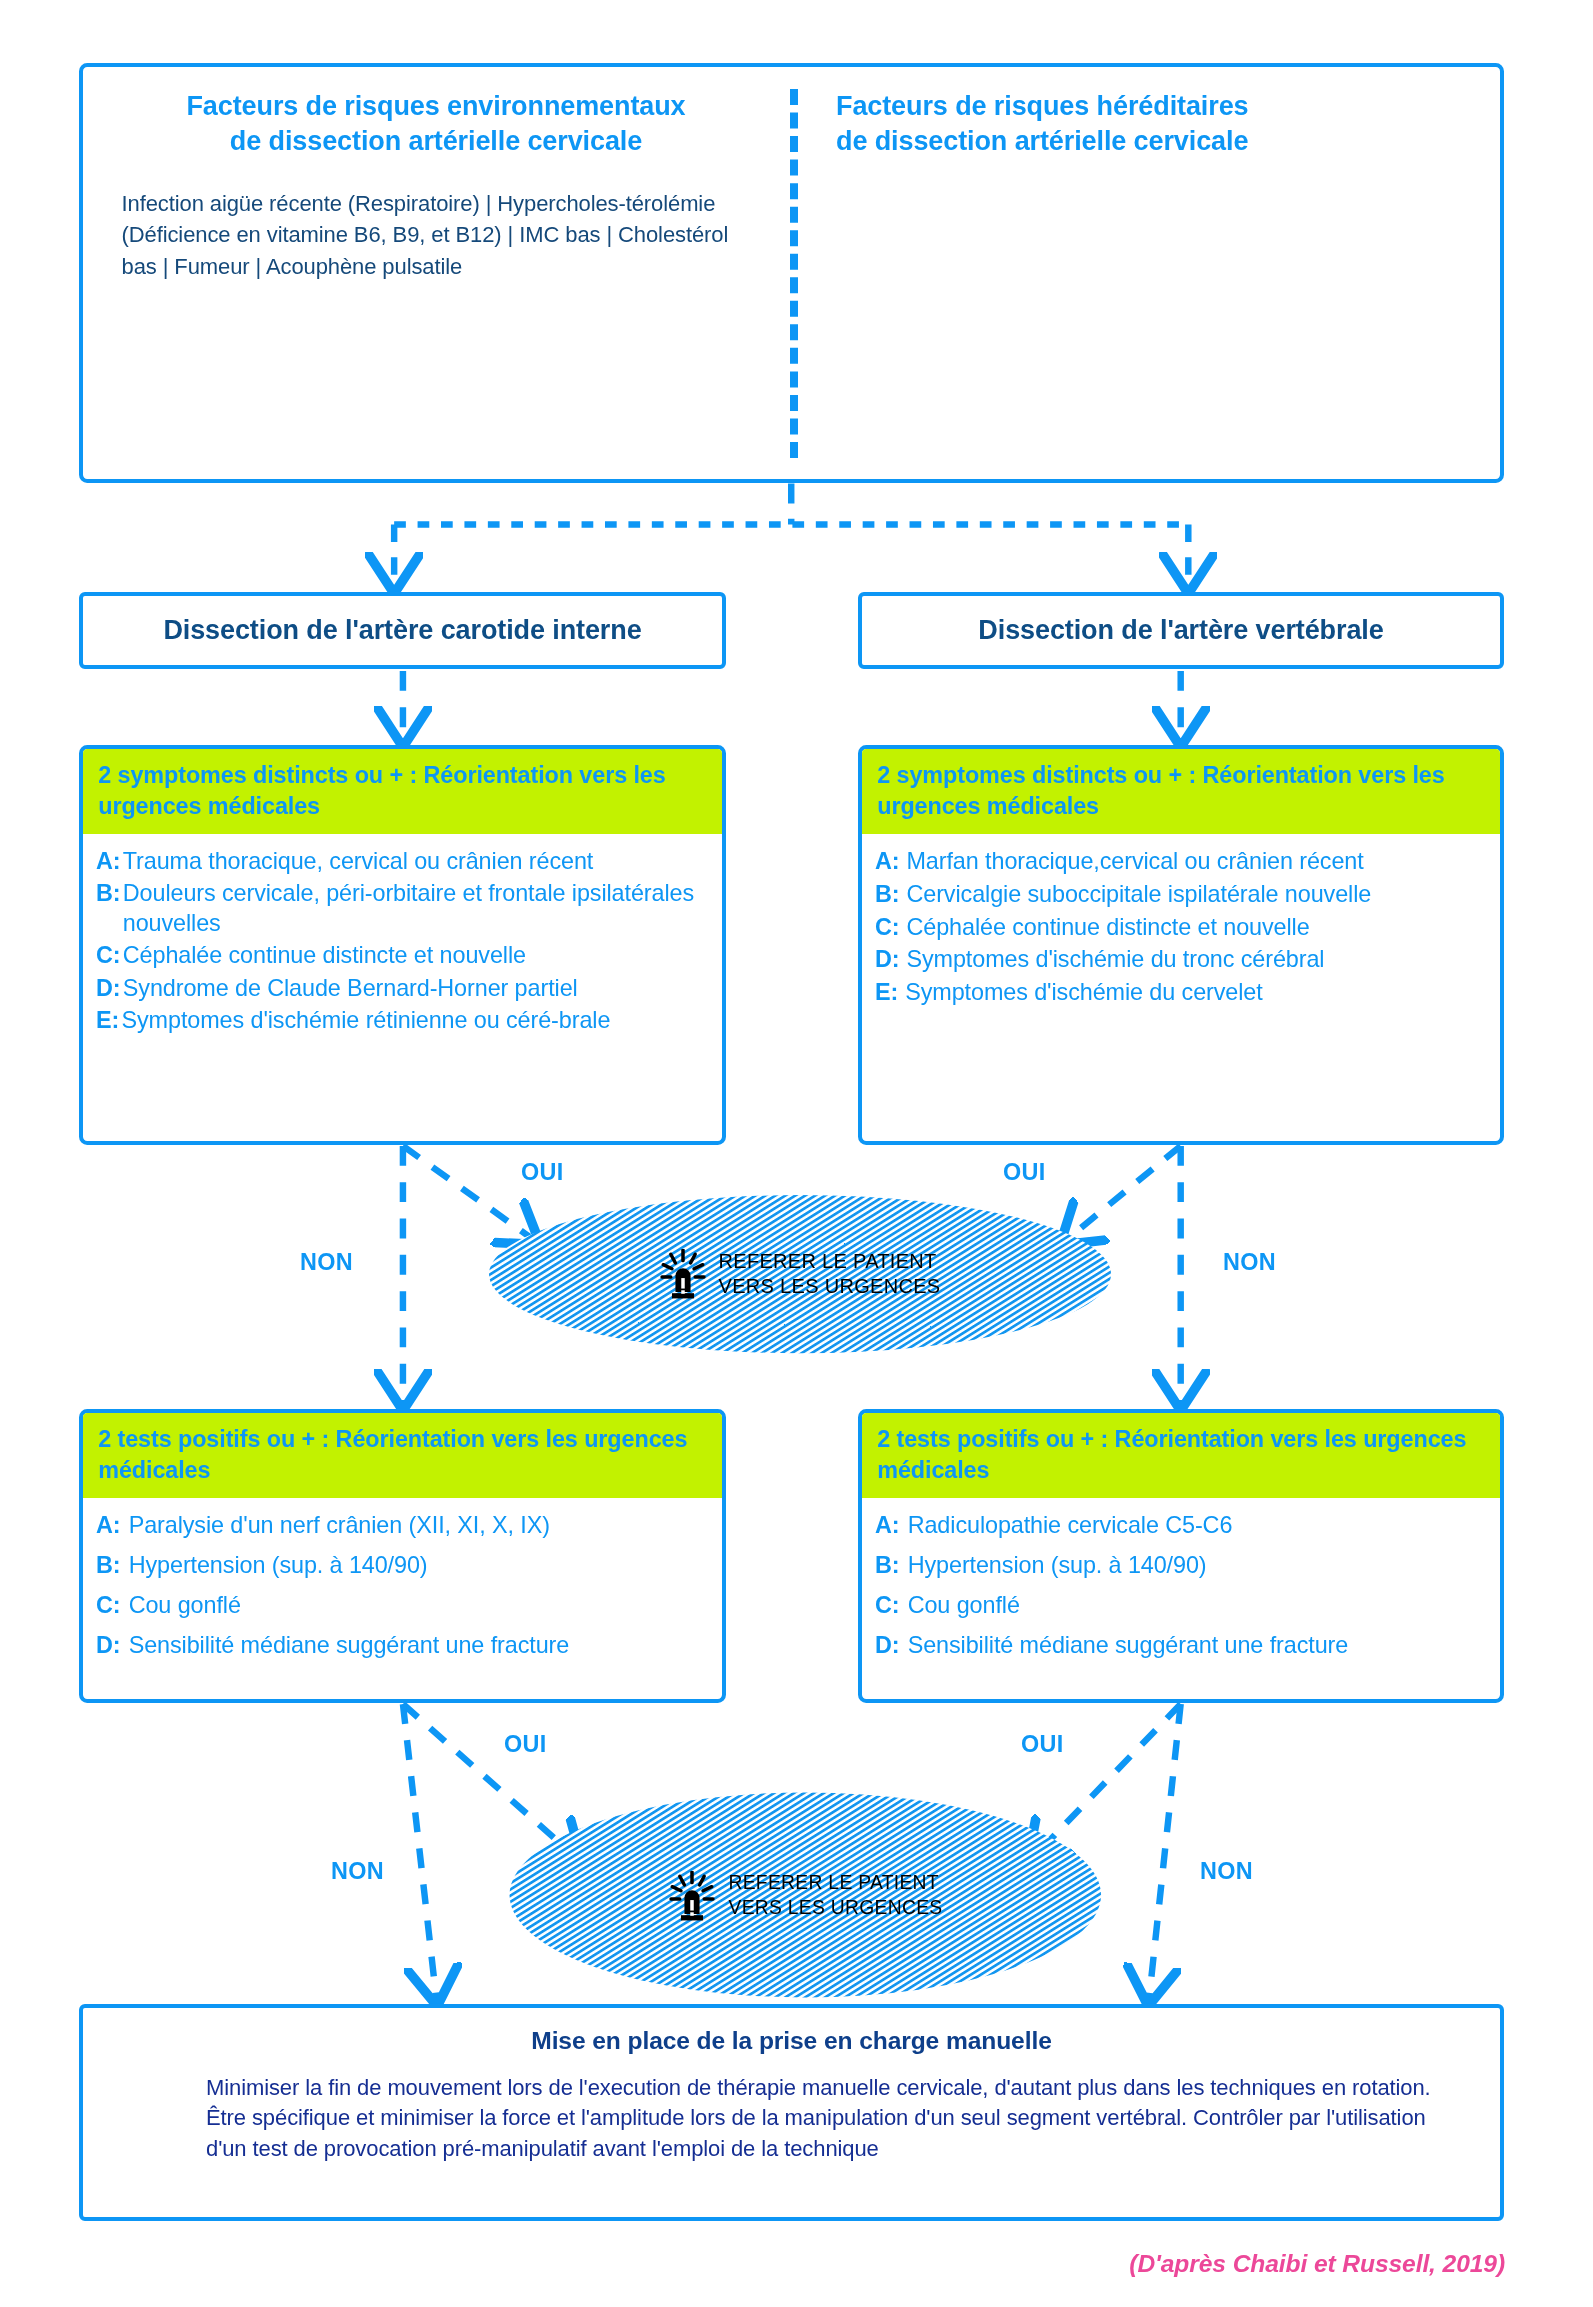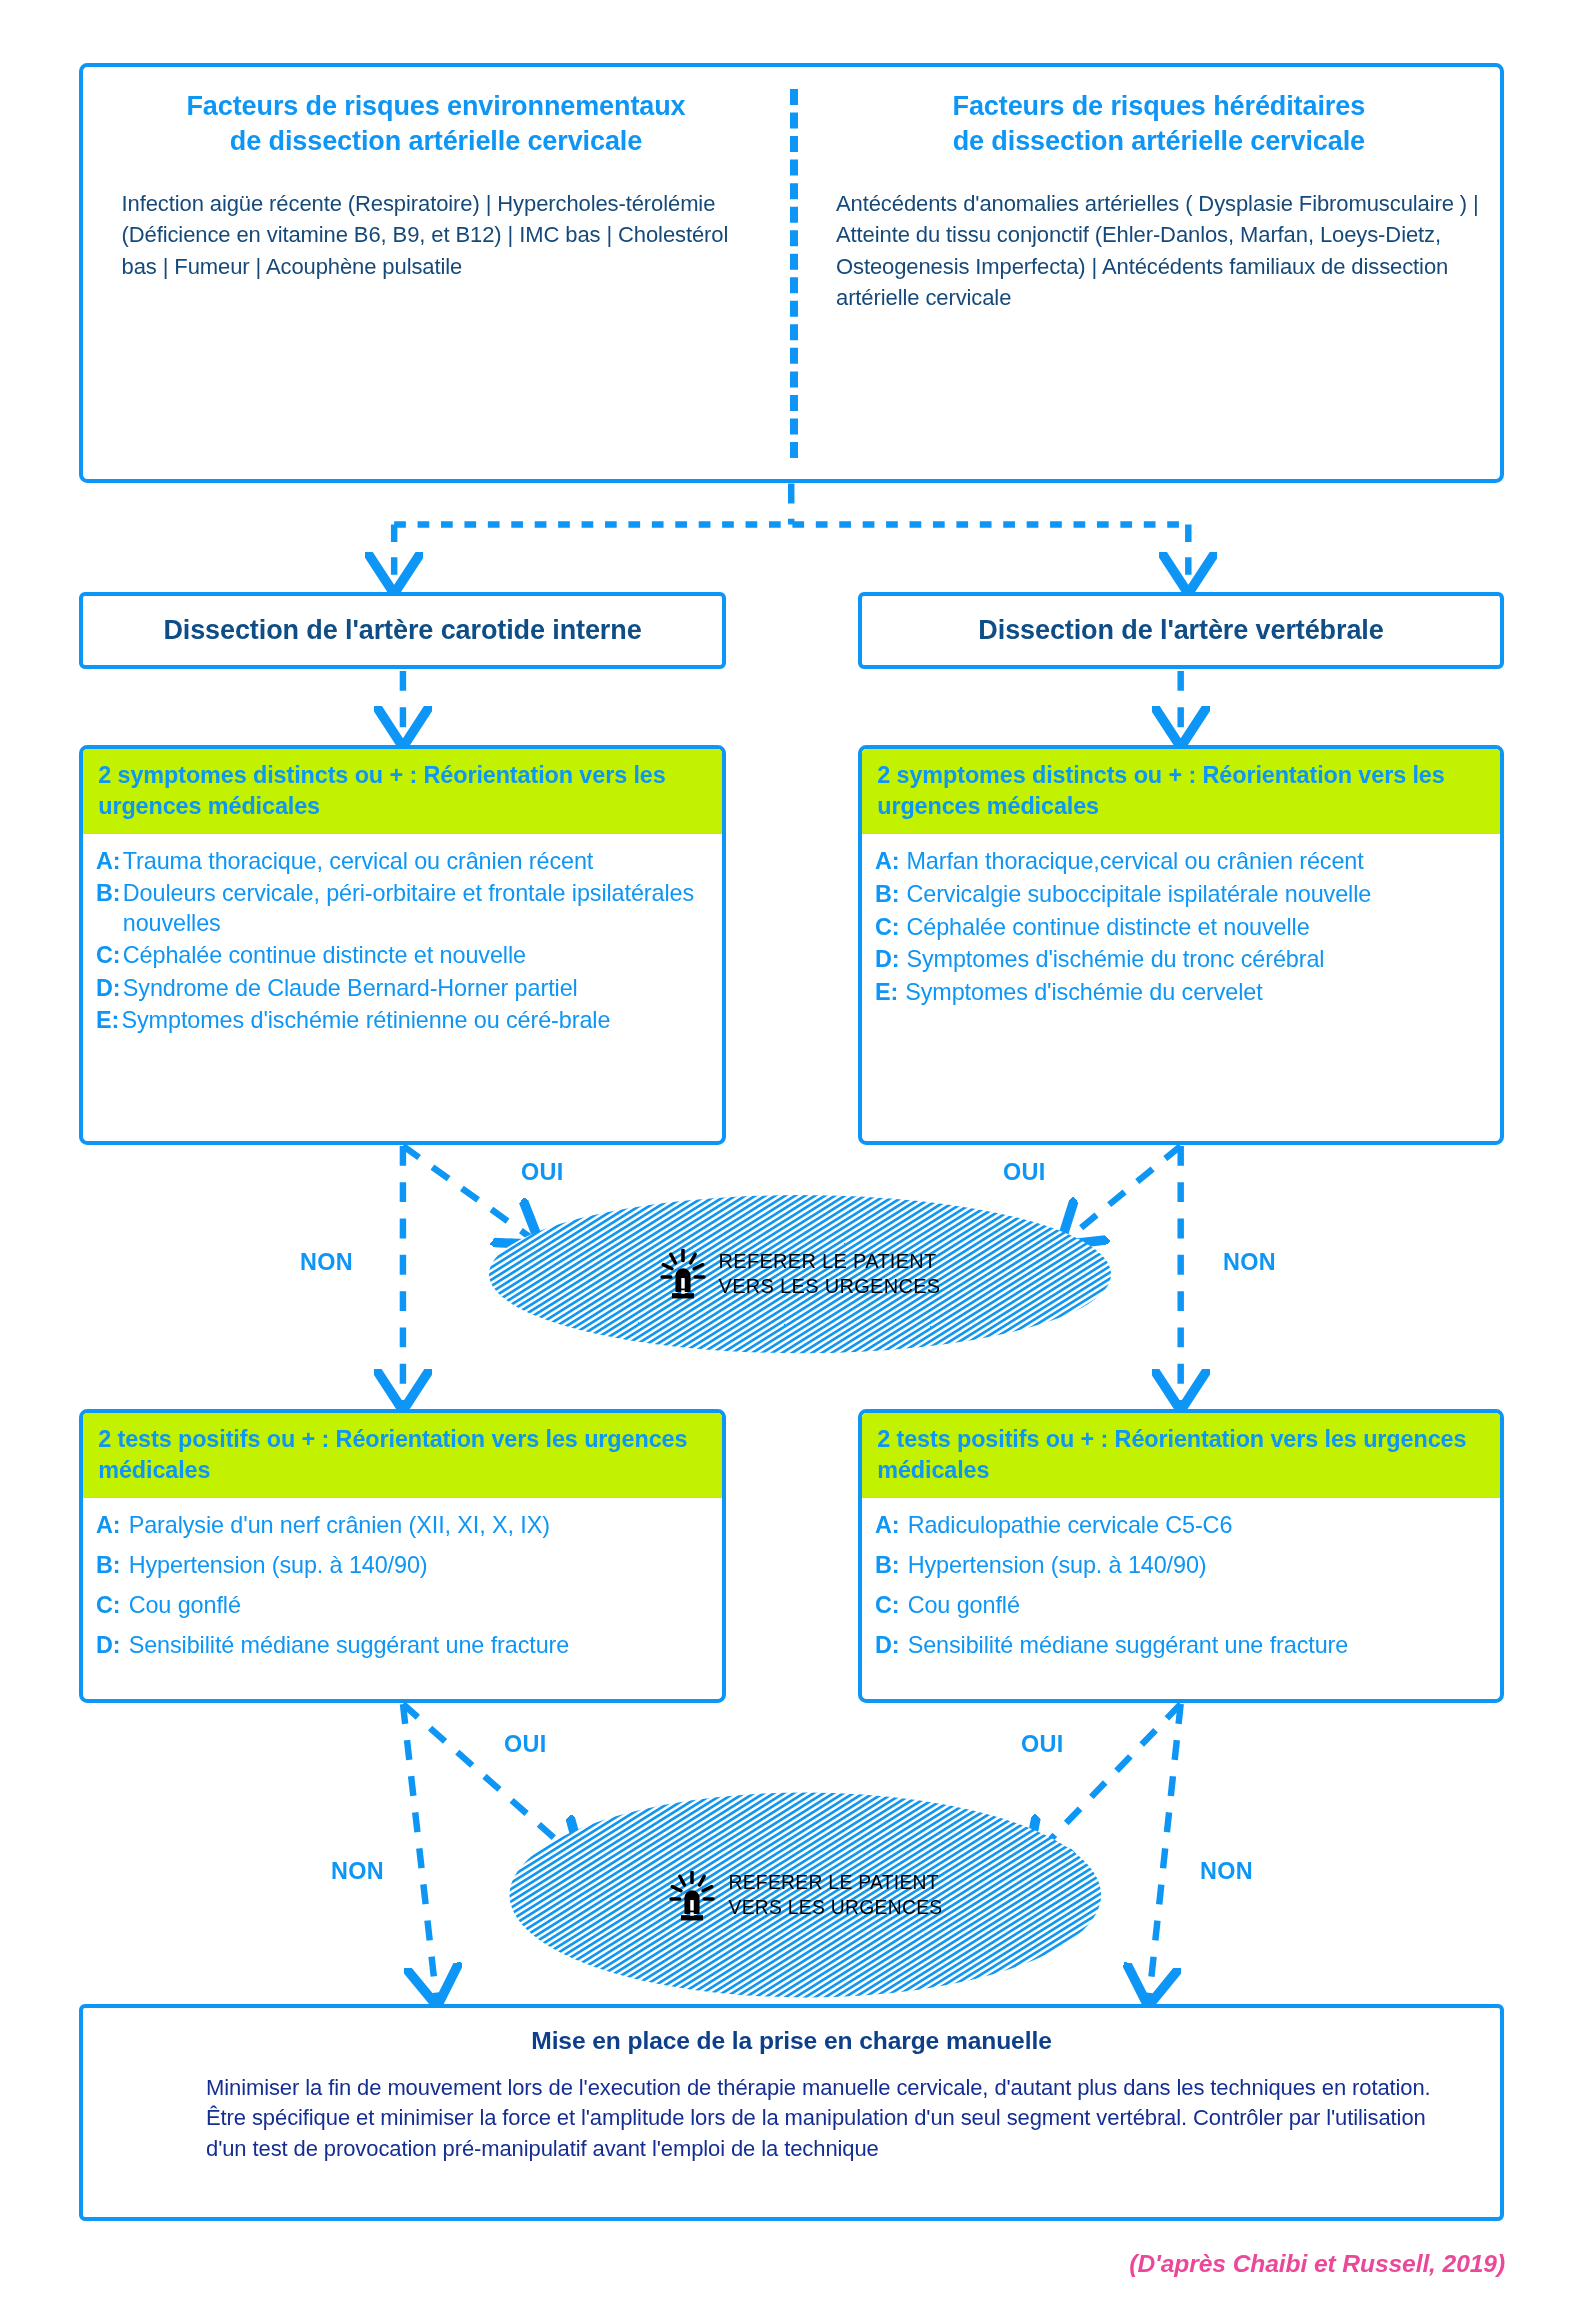--- a/index.html
+++ b/index.html
@@ -20,21 +20,21 @@
 
   
   #risk-panel{left:79px;top:63px;width:1425px;height:420px;}
   .risk-col{position:absolute;top:0;height:100%;box-sizing:border-box;}
   #risk-col-env{left:0;width:706px;padding:22px 30.5px 0 30.5px;}
   #risk-col-her{left:716px;width:706px;padding:22px 23.4px 0 37px;}
   .risk-title{
     color:#0d96f5;font-weight:bold;font-size:27px;line-height:1.30;
     text-align:center;letter-spacing:-0.1px;
   }
-  #risk-col-her .risk-title{text-align:center;}
+  #risk-col-her .risk-title{text-align:left;}
   .risk-body{
     color:#15497a;font-size:22px;line-height:1.42;margin-top:29px;letter-spacing:-0.1px;
   }
   #risk-col-env .risk-body{text-align:left;margin-left:8px;}
   .vdivider{
     position:absolute;left:707px;top:22px;width:0;height:369px;
     border-left:8.2px dashed #0d96f5;
   }
 
   
@@ -159,21 +159,20 @@
       <div class="risk-body">Infection aigüe récente (Respiratoire) | Hypercholes-térolémie (Déficience en vitamine B6, B9, et B12) | IMC bas | Cholestérol bas | Fumeur | Acouphène pulsatile</div>
     </div>
 
     <div class="vdivider"></div>
 
     <div class="risk-col" id="risk-col-her">
       <div class="risk-title">
         <span>Facteurs de risques  héréditaires</span><br>
         <span>de dissection artérielle cervicale</span>
       </div>
-      <div class="risk-body">Antécédents d'anomalies artérielles ( Dysplasie Fibromusculaire )  | Atteinte du tissu conjonctif (Ehler-Danlos, Marfan, Loeys-Dietz, Osteogenesis Imperfecta) | Antécédents familiaux de dissection artérielle cervicale</div>
     </div>
   </div>
 
   <div class="box sq artery-head" id="head-vertebral">
     <span class="t">Dissection de l'artère vertébrale</span>
   </div>
   <div class="box sq artery-head" id="head-carotid">
     <span class="t">Dissection de l'artère carotide interne</span>
   </div>
 

